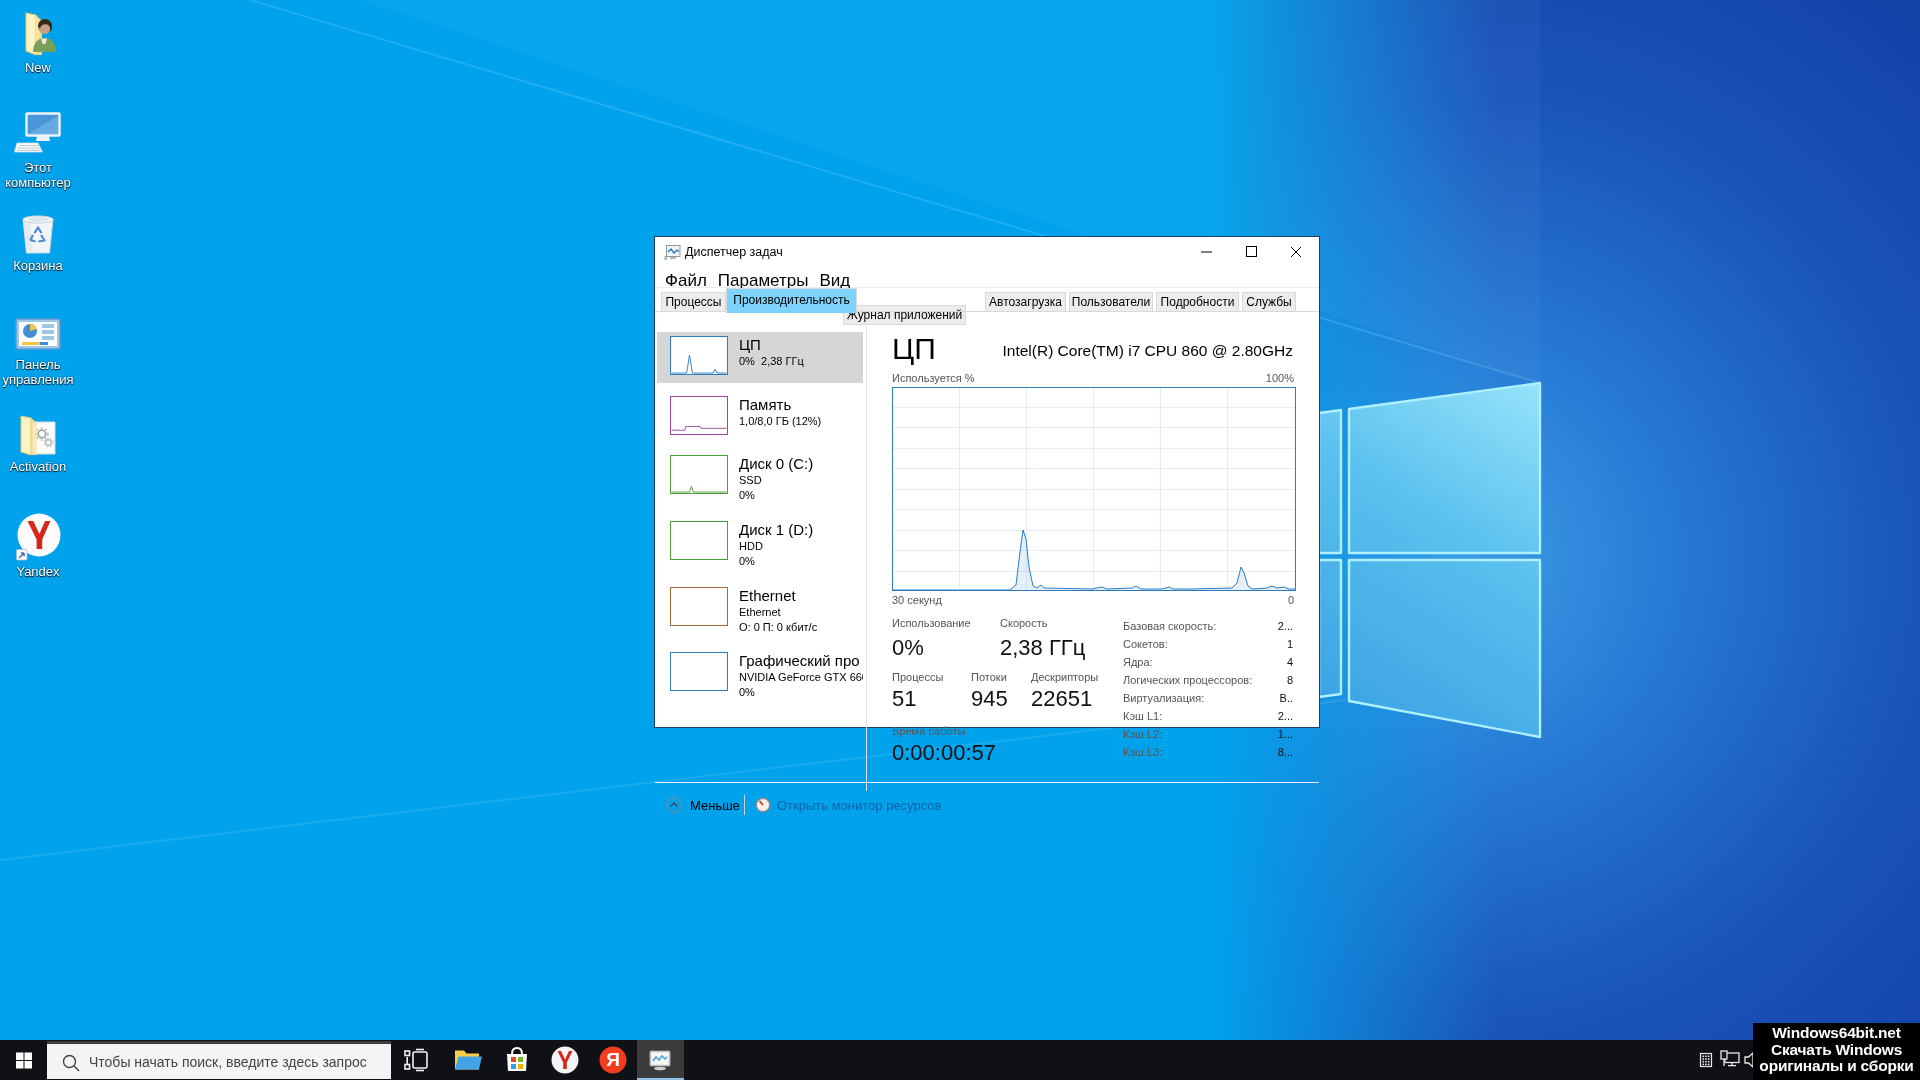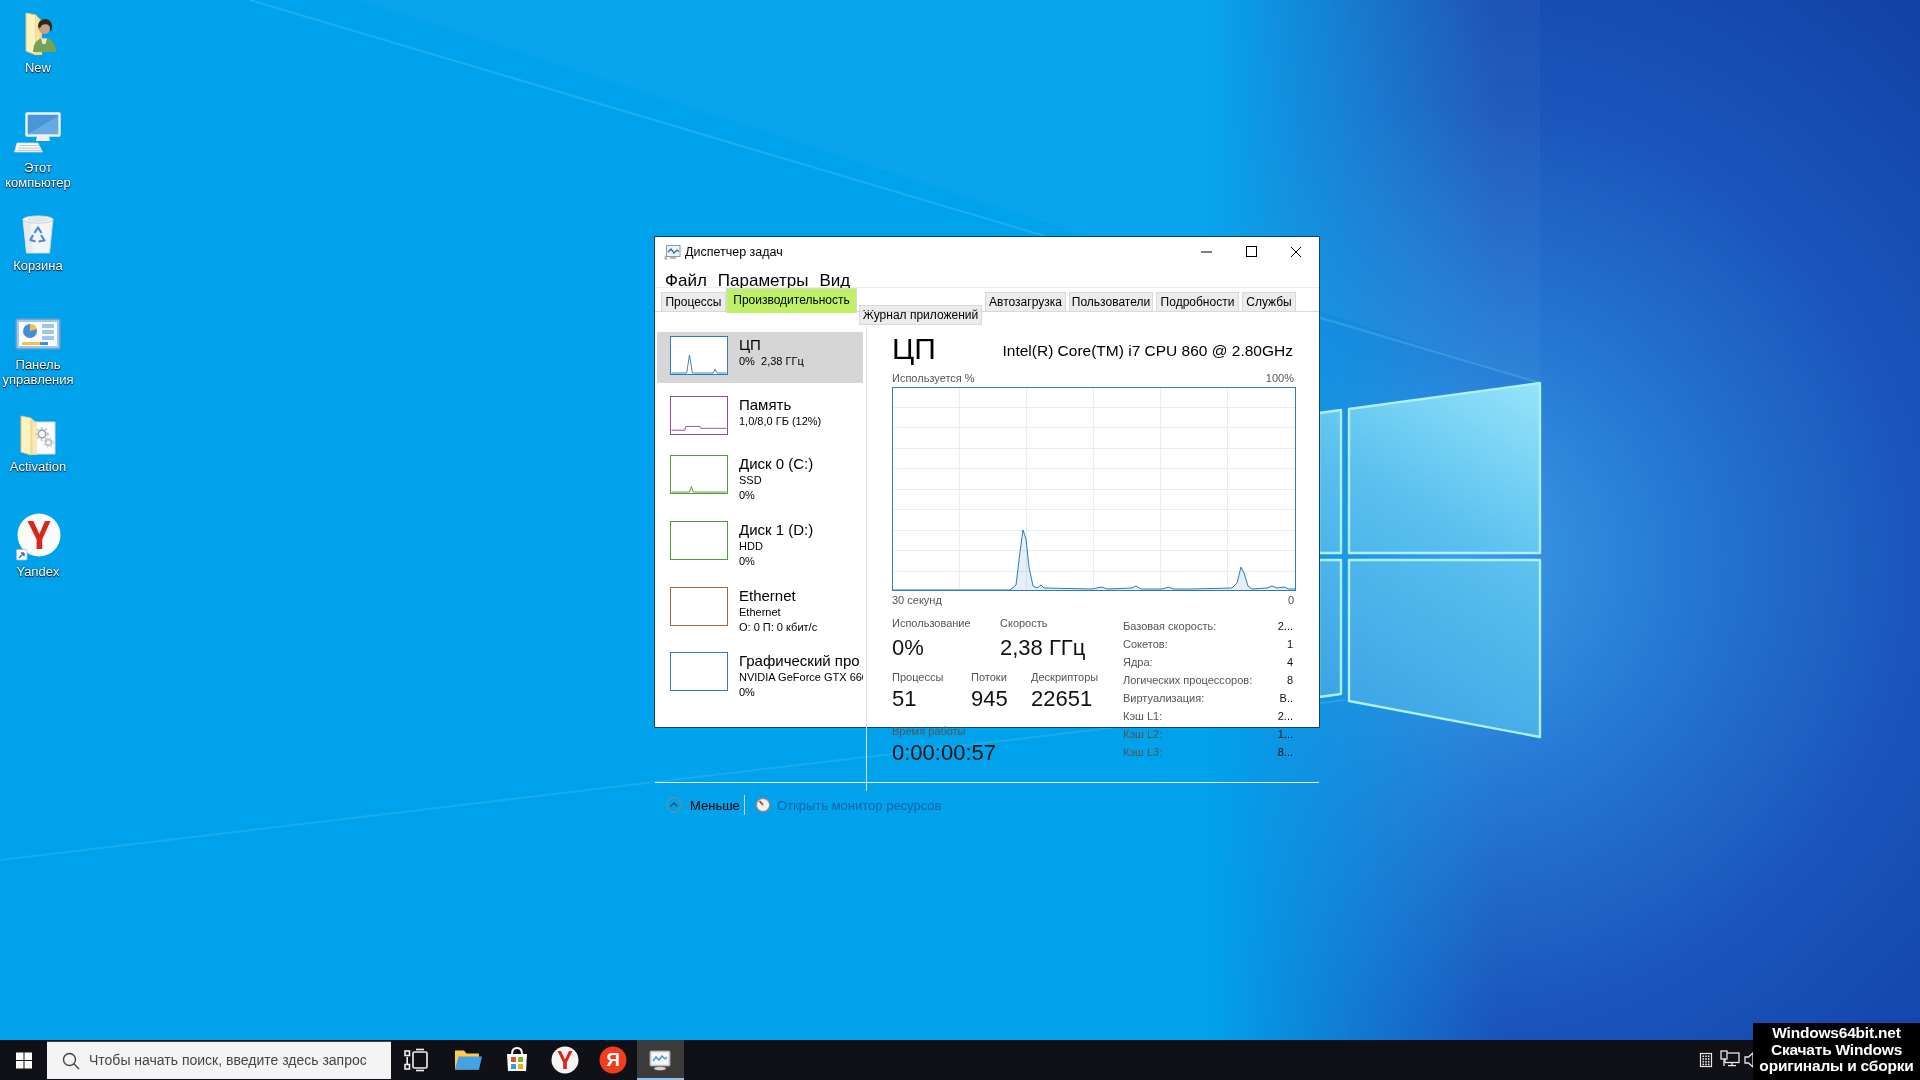--- a/index.html
+++ b/index.html
@@ -12,40 +12,40 @@
   border:1px solid #194163;box-sizing:border-box;font-size:13px;color:#000;}
 #tm .titlebar{position:absolute;left:0;top:0;width:100%;height:30px;}
 #tm .title{position:absolute;left:30px;top:8px;font-size:12.5px;}
 #tm .winbtns{position:absolute;right:0;top:0;height:30px;display:flex;}
 #tm .menubar{position:absolute;left:10px;top:34px;font-size:17px;}
 #tm .menubar span{margin-right:11px;}
 
 #tm .tabstrip{position:absolute;left:0px;top:51px;width:664px;height:24px;}
 .tab{position:absolute;box-sizing:border-box;background:#ececec;border:1px solid #d9d9d9;
   height:20px;top:4px;text-align:center;font-size:12px;line-height:18px;color:#000;}
-.tab.active{background:#bef264;border-bottom:none;top:0px;height:25px;line-height:22px;z-index:2;}
+.tab.active{background:#7dd3fc;border-bottom:none;top:0px;height:25px;line-height:22px;z-index:2;}
 .tabline{position:absolute;left:0;top:74px;width:664px;border-top:1px solid #d9d9d9;}
 
 .srow{position:absolute;left:2px;width:206px;}
 .sbox{position:absolute;left:13px;top:0;width:58px;height:39px;background:#fff;box-sizing:border-box;}
 .stxt{position:absolute;left:82px;top:0;white-space:nowrap;overflow:hidden;width:124px;}
 .st1{font-size:15px;line-height:18px;}
 .st2{font-size:11px;line-height:15px;color:#000;}
 .vsep{position:absolute;left:211px;top:89px;height:465px;border-left:1px solid #e2e2e2;}
 
 .big{font-weight:400;}
 .glabel{font-size:11px;color:#555;}
 .statlbl{font-size:11px;color:#555;white-space:nowrap;}
 .statval{font-size:22px;color:#111;}
 .rlbl{font-size:11px;color:#555;}
 .rval{font-size:11px;color:#111;}
 
 #bar{position:absolute;left:0;top:1040px;width:1920px;height:40px;background:#101116;}
 #search{position:absolute;left:47px;top:1px;width:344px;height:38px;background:#f4f4f4;
-  border-top:1px solid #404040;box-sizing:border-box;}
+  border-top:3px solid #404040;box-sizing:border-box;}
 #search .stx{position:absolute;left:42px;top:10px;font-size:14px;color:#454545;white-space:nowrap;}
 .tbic{position:absolute;top:0;width:44px;height:40px;display:flex;align-items:center;justify-content:center;}
 #wm{position:absolute;left:1753px;top:1023px;width:167px;height:57px;background:#000;
   color:#fff;font-weight:bold;font-size:15.5px;text-align:center;line-height:16.5px;padding-top:2px;
   box-sizing:border-box;white-space:nowrap;letter-spacing:-0.2px;}
 </style></head>
 <body>
 <svg id="wall" viewBox="0 0 1920 1040" preserveAspectRatio="none">
   <defs>
     <radialGradient id="glow" cx="1450" cy="560" r="760" gradientUnits="userSpaceOnUse">
@@ -183,21 +183,21 @@
       <svg width="45" height="30">
           <path d="M17 10 L27 20 M27 10 L17 20" stroke="#000" stroke-width="1"></path>
         </svg>
     </div>
   </div>
   <div style="position:absolute;left:0;top:50px;width:664px;border-top:1px solid #ececec;"></div>
     <div class="menubar"><span>Файл</span><span>Параметры</span><span>Вид</span></div>
   <div class="tabstrip">
     <div class="tab" style="left:6px;width:65px;">Процессы</div>
     <div class="tab active" style="left:71px;width:131px;">Производительность</div>
-    <div class="tab" style="left:204px;width:123px;margin-top:13px;">Журнал приложений</div>
+    <div class="tab" style="left:188px;width:123px;margin-top:13px;">Журнал приложений</div>
     <div class="tab" style="left:330px;width:81px;">Автозагрузка</div>
     <div class="tab" style="left:414px;width:84px;">Пользователи</div>
     <div class="tab" style="left:501px;width:83px;">Подробности</div>
     <div class="tab" style="left:587px;width:54px;">Службы</div>
   </div>
   <div class="tabline"></div>
 
   <div class="srow" style="top:95px;height:51px;background:#d6d6d6;"></div>
   <div class="srow" style="top:99px;">
     <svg class="sbox" style="border:1px solid #2d7dbd" width="58" height="39" viewBox="0 0 58 39">

